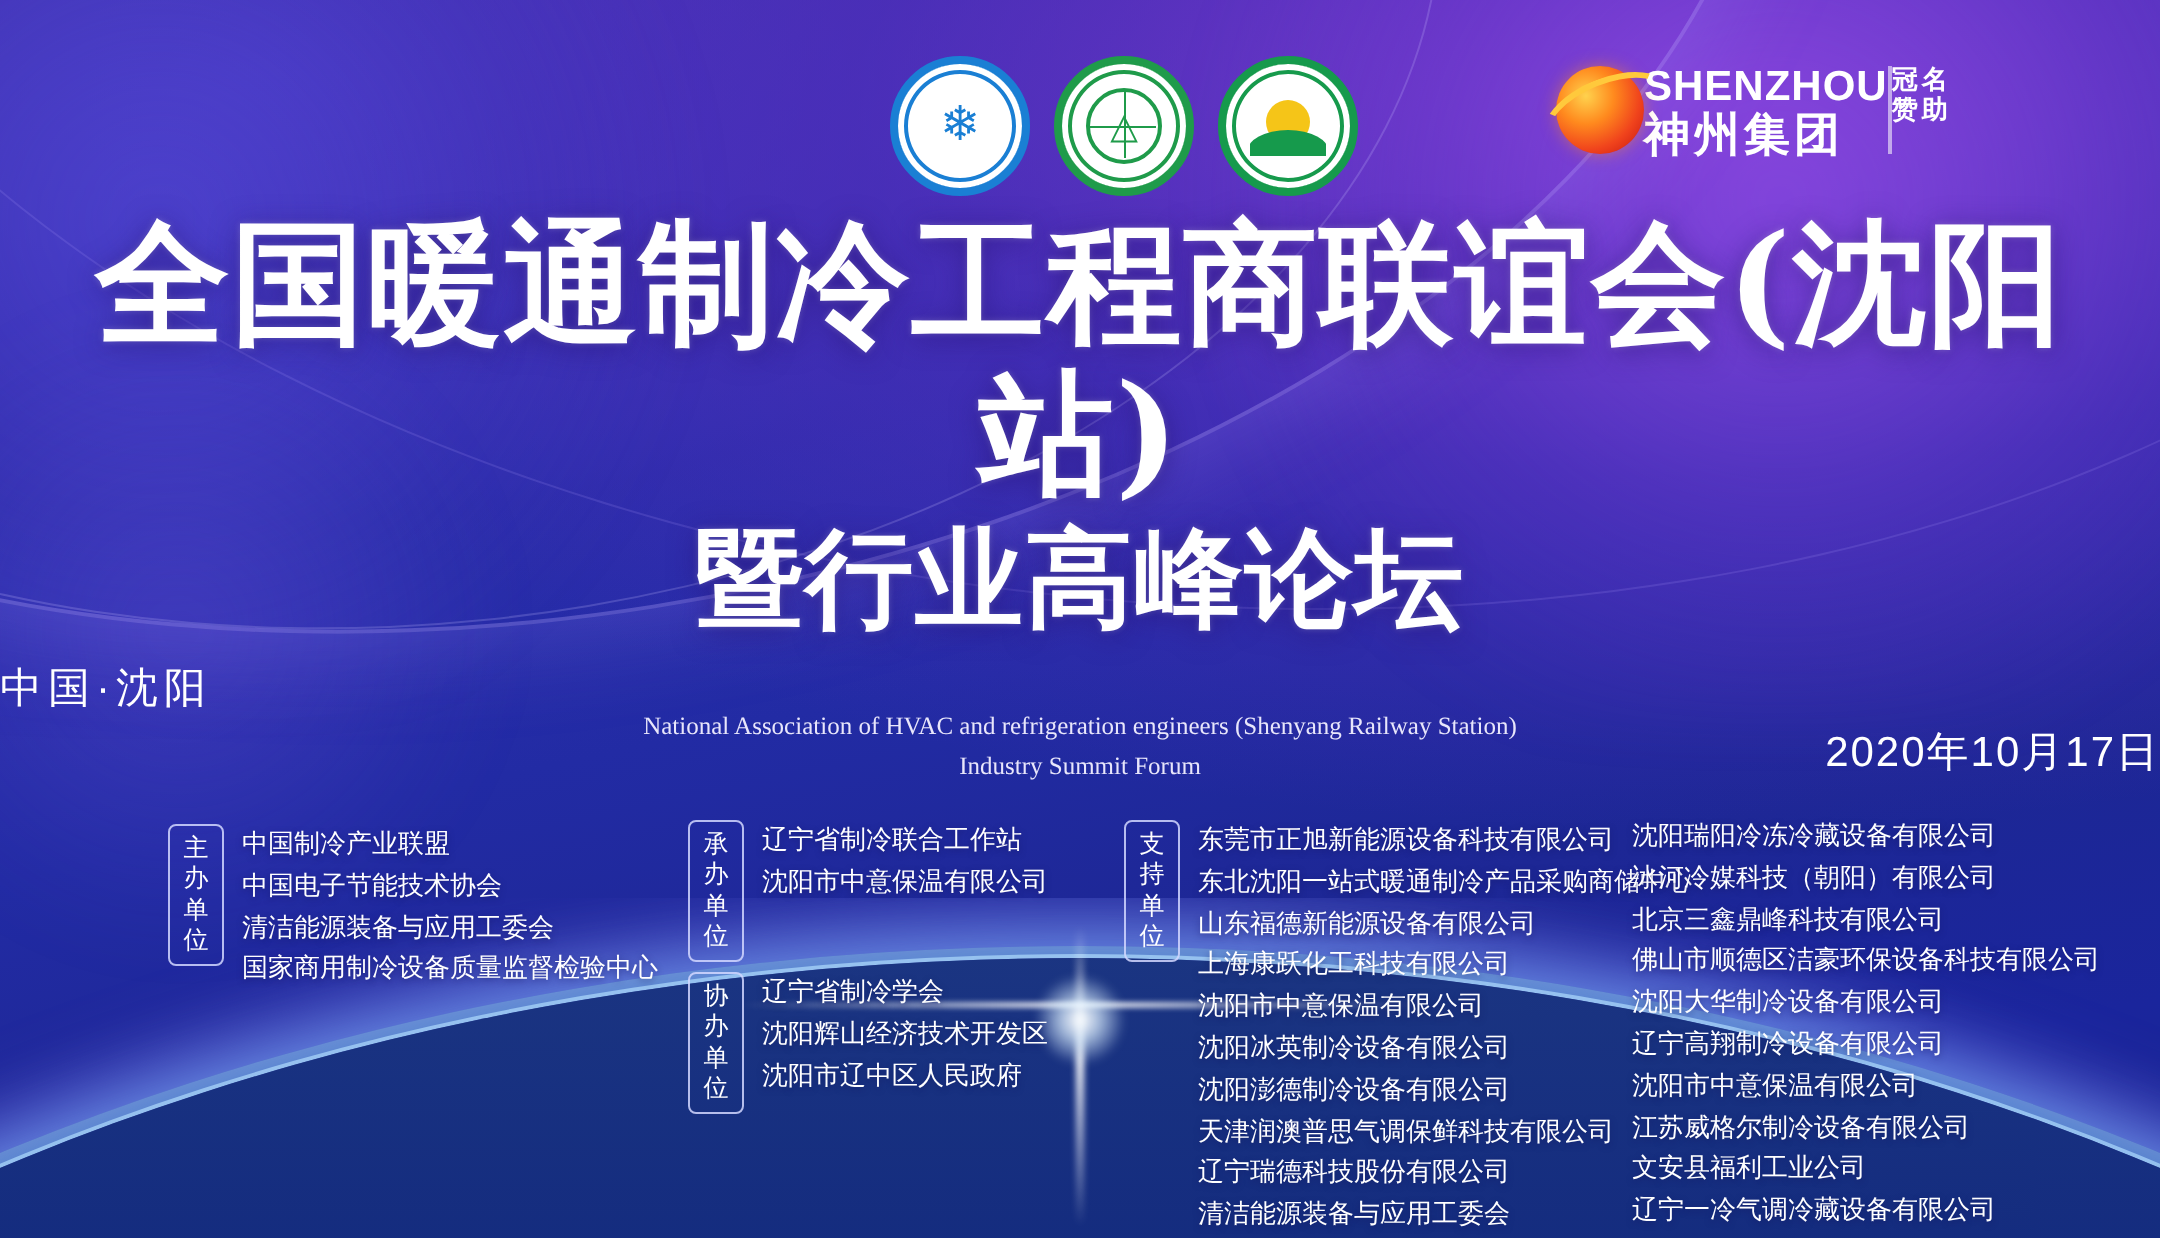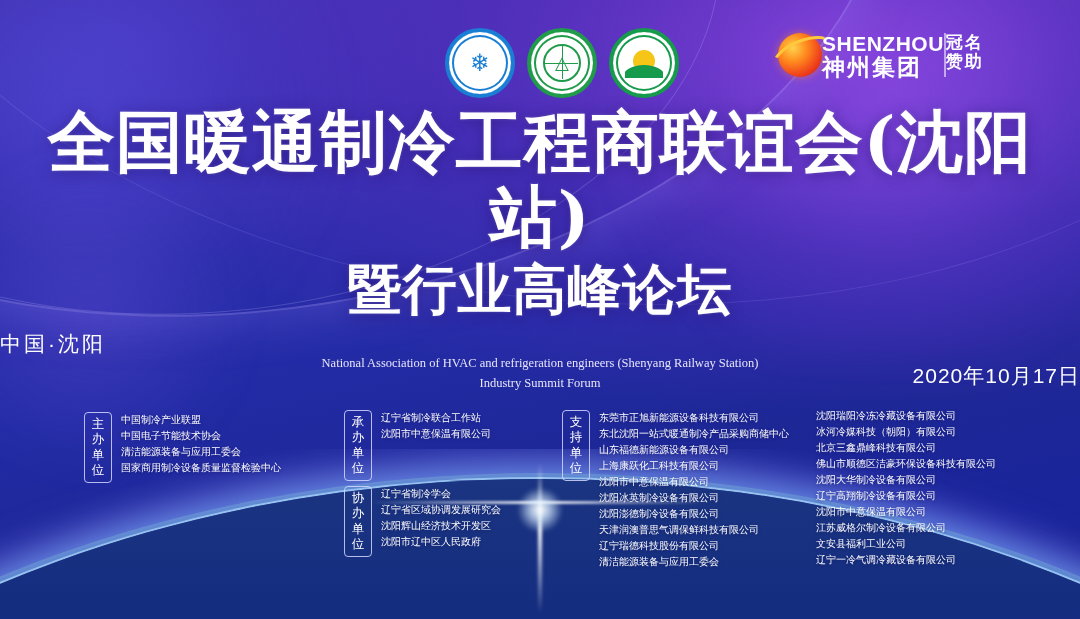--- a/index.html
+++ b/index.html
@@ -97,21 +97,21 @@
      background:radial-gradient(circle at 34% 34%, #ffd24d 0%, #ff8a1e 34%, #f0431c 66%, #c21010 100%);
      box-shadow:0 0 8px rgba(255,140,40,.5);}
   .sp-orb:after{content:"";position:absolute;left:-8px;top:6px;width:62px;height:30px;
      border-radius:50%;border-top:3px solid #ffc93c;border-right:3px solid transparent;
      border-bottom:3px solid transparent;border-left:3px solid transparent;
      transform:rotate(-22deg);}
   .sp-text{display:flex;flex-direction:column;line-height:1.05;}
   .sp-en{font-size:21px;font-weight:bold;color:#fff;letter-spacing:.5px;}
   .sp-cn{font-size:23px;font-weight:bold;color:#fff;letter-spacing:2px;}
   .sp-div{width:2px;height:44px;background:rgba(255,255,255,.55);}
-  .sp-tag{display:flex;flex-direction:column;line-height:1.12;font-size:17px;
+  .sp-tag{display:flex;flex-direction:column;line-height:1.12;font-size:13px;
      font-weight:bold;color:#fff;letter-spacing:2px;}
 
   
   .title-block{position:absolute;left:0;right:0;top:104px;text-align:center;z-index:6;}
   .title1,.title2{
      font-family:"DejaVu Serif","Liberation Serif",serif;
      font-weight:bold;color:#ffffff;letter-spacing:1px;
      text-shadow:0 2px 14px rgba(40,20,120,.65), 0 0 3px rgba(255,255,255,.25);}
   .title1{font-size:67px;line-height:1.12;}
   .title2{font-size:54px;line-height:1.16;margin-top:4px;}
@@ -122,21 +122,21 @@
   .date{position:absolute;left:0;right:0;top:362px;text-align:right;z-index:6;
      color:#ffffff;font-size:21px;letter-spacing:1px;}
 
   
   .orgs{position:absolute;left:0;right:0;top:408px;bottom:0;z-index:6;}
   .col{position:absolute;display:flex;align-items:flex-start;gap:9px;}
   .vtag{flex:0 0 auto;width:22px;border:1px solid rgba(210,215,255,.85);
      border-radius:4px;padding:4px 2px;color:#ffffff;font-size:12.5px;
      line-height:1.22;text-align:center;letter-spacing:0px;}
   .vtag span{display:block;}
-  .lines{color:#ffffff;font-size:10px;line-height:1.60;white-space:nowrap;}
+  .lines{color:#ffffff;font-size:13px;line-height:1.60;white-space:nowrap;}
   .lines div{text-shadow:0 1px 3px rgba(20,20,90,.5);}
 
   .c-host{left:84px;top:4px;}
   .c-org{left:344px;top:2px;}
   .c-co{left:344px;top:78px;}
   .c-sup{left:562px;top:2px;}
   .c-sup2{left:816px;top:0;}
 </style>
 </head>
 <body>
@@ -233,21 +233,20 @@
 
     <div class="col c-co">
       <div class="vtag">
           <span>协</span>
           <span>办</span>
           <span>单</span>
           <span>位</span>
         </div>
       <div class="lines">
           <div>辽宁省制冷学会</div>
-          <div>辽宁省区域协调发展研究会</div>
           <div>沈阳辉山经济技术开发区</div>
           <div>沈阳市辽中区人民政府</div>
         </div>
     </div>
 
     <div class="col c-sup">
       <div class="vtag">
           <span>支</span>
           <span>持</span>
           <span>单</span>

